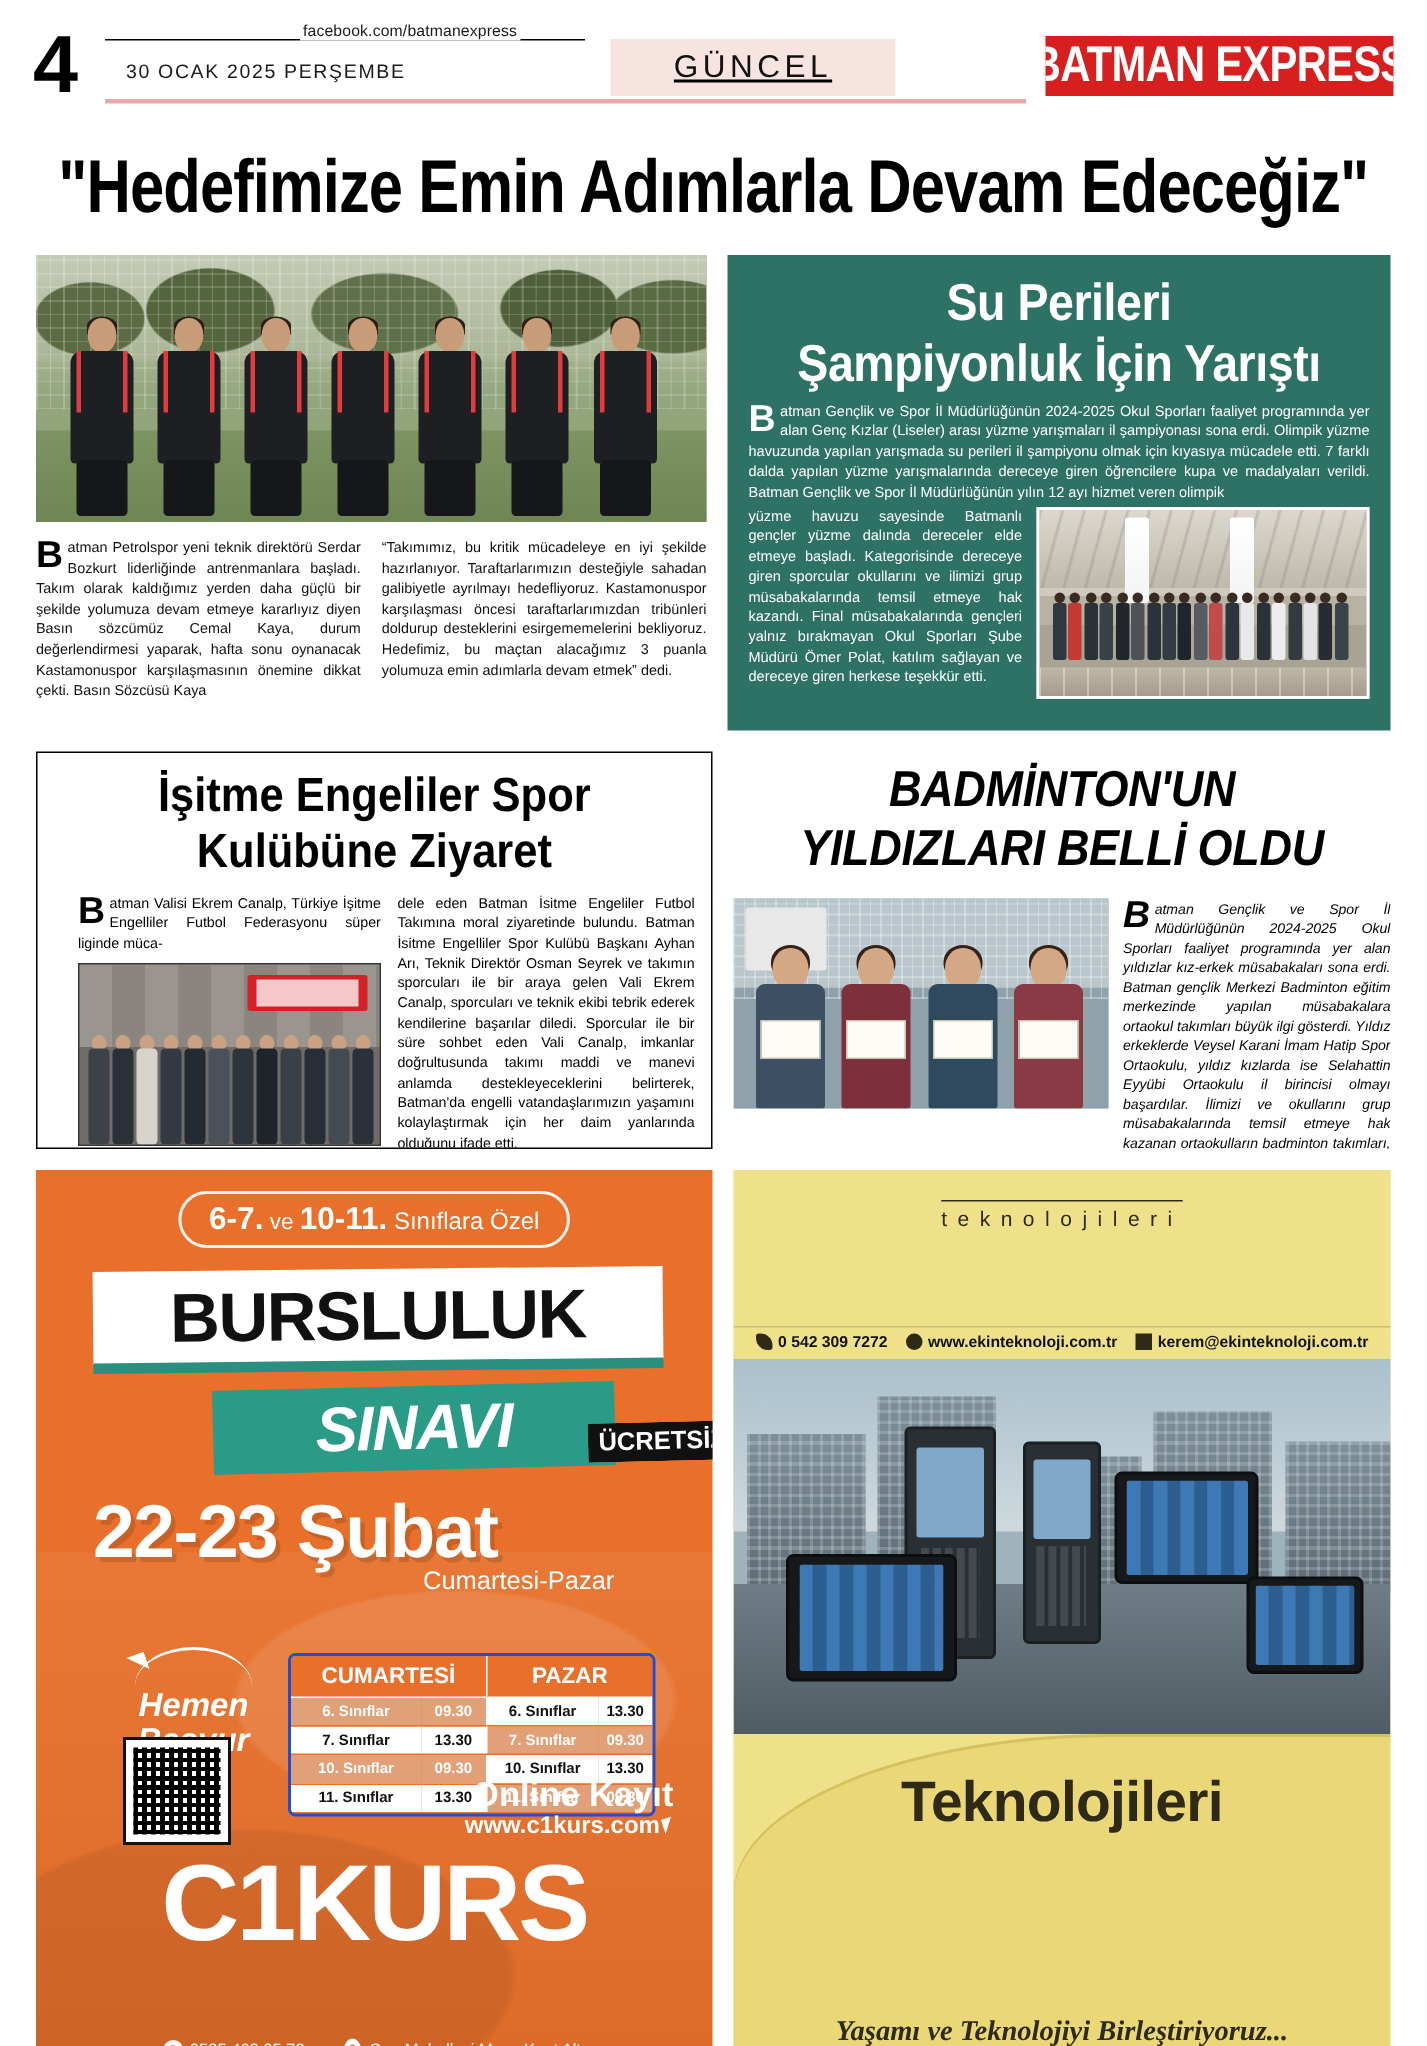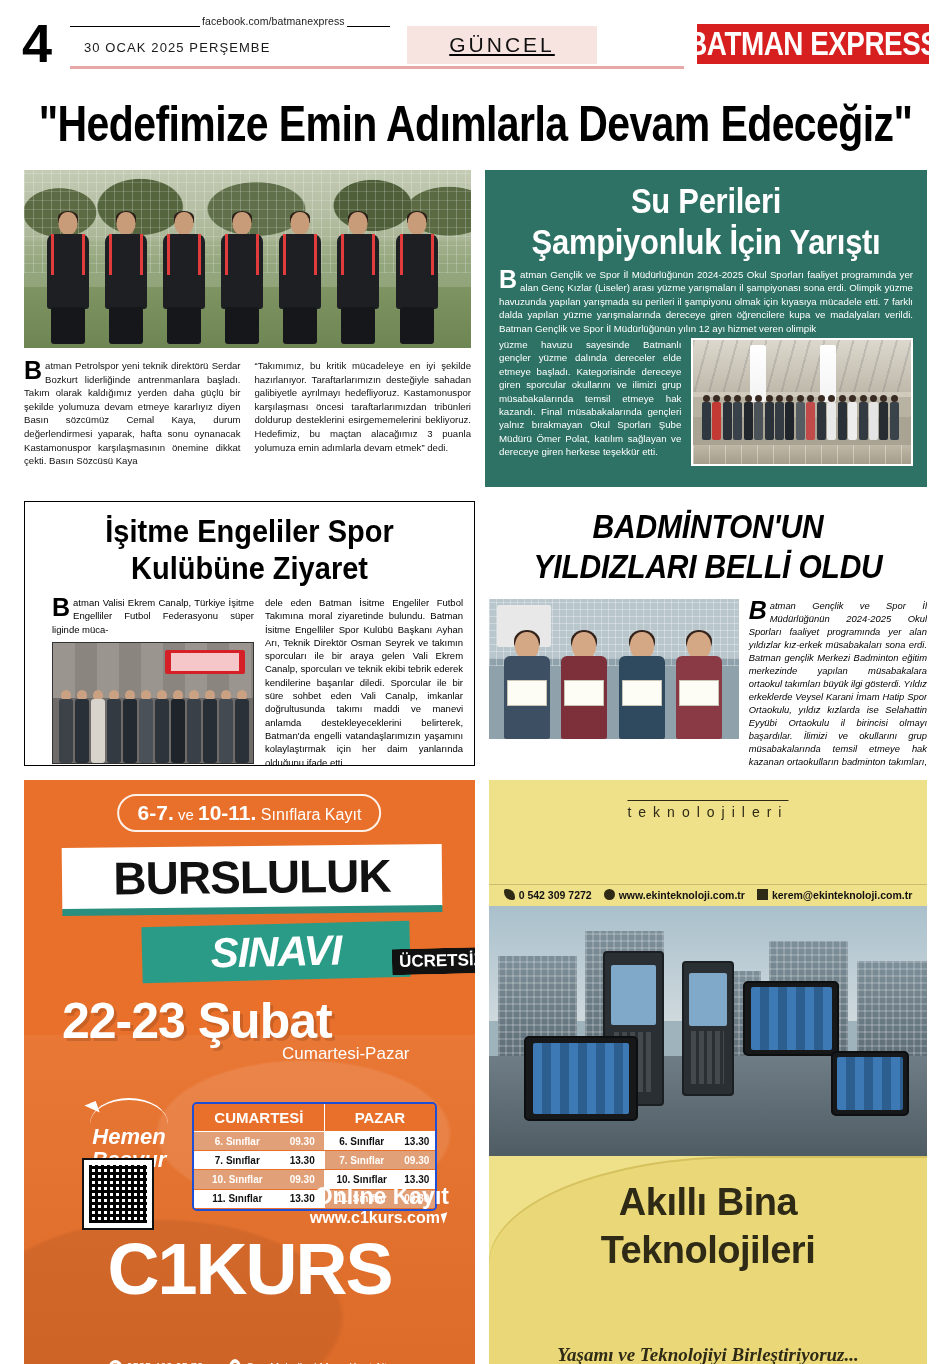--- a/index.html
+++ b/index.html
@@ -775,21 +775,21 @@
       </div>
     </div>
   </div>
 
   <div class="ads-row">
 
     <div class="ad-kurs">
       <div class="kurs-hand"></div>
 
       <div class="pill-top">
-        <span class="b">6-7.</span><span class="n"> ve </span><span class="b">10-11.</span><span class="s"> Sınıflara Kayıt</span>
+        <span class="b">6-7.</span><span class="n"> ve </span><span class="b">10-11.</span><span class="s"> Sınıflara Özel</span>
       </div>
 
       <div class="white-band">
         <span>BURSLULUK</span>
       </div>
       <div class="teal-band">
         <span>SINAVI</span>
       </div>
       <div class="ucretsiz">ÜCRETSİZ</div>
 
@@ -905,21 +905,20 @@
         <div class="ek-tablet" style="left:58%; top:30%; width:22%; height:30%">
             <div class="sc"></div>
           </div>
         <div class="ek-tablet" style="left:78%; top:58%; width:18%; height:26%">
             <div class="sc"></div>
           </div>
       </div>
 
       <div class="ekin-bottom">
         <div class="ekin-h1">
-          <div>Akıllı Bina</div>
           <div>Teknolojileri</div>
         </div>
         <div class="ekin-slogan">Yaşamı ve Teknolojiyi Birleştiriyoruz...</div>
       </div>
     </div>
   </div>
 
 </div>
 
 </body></html>

